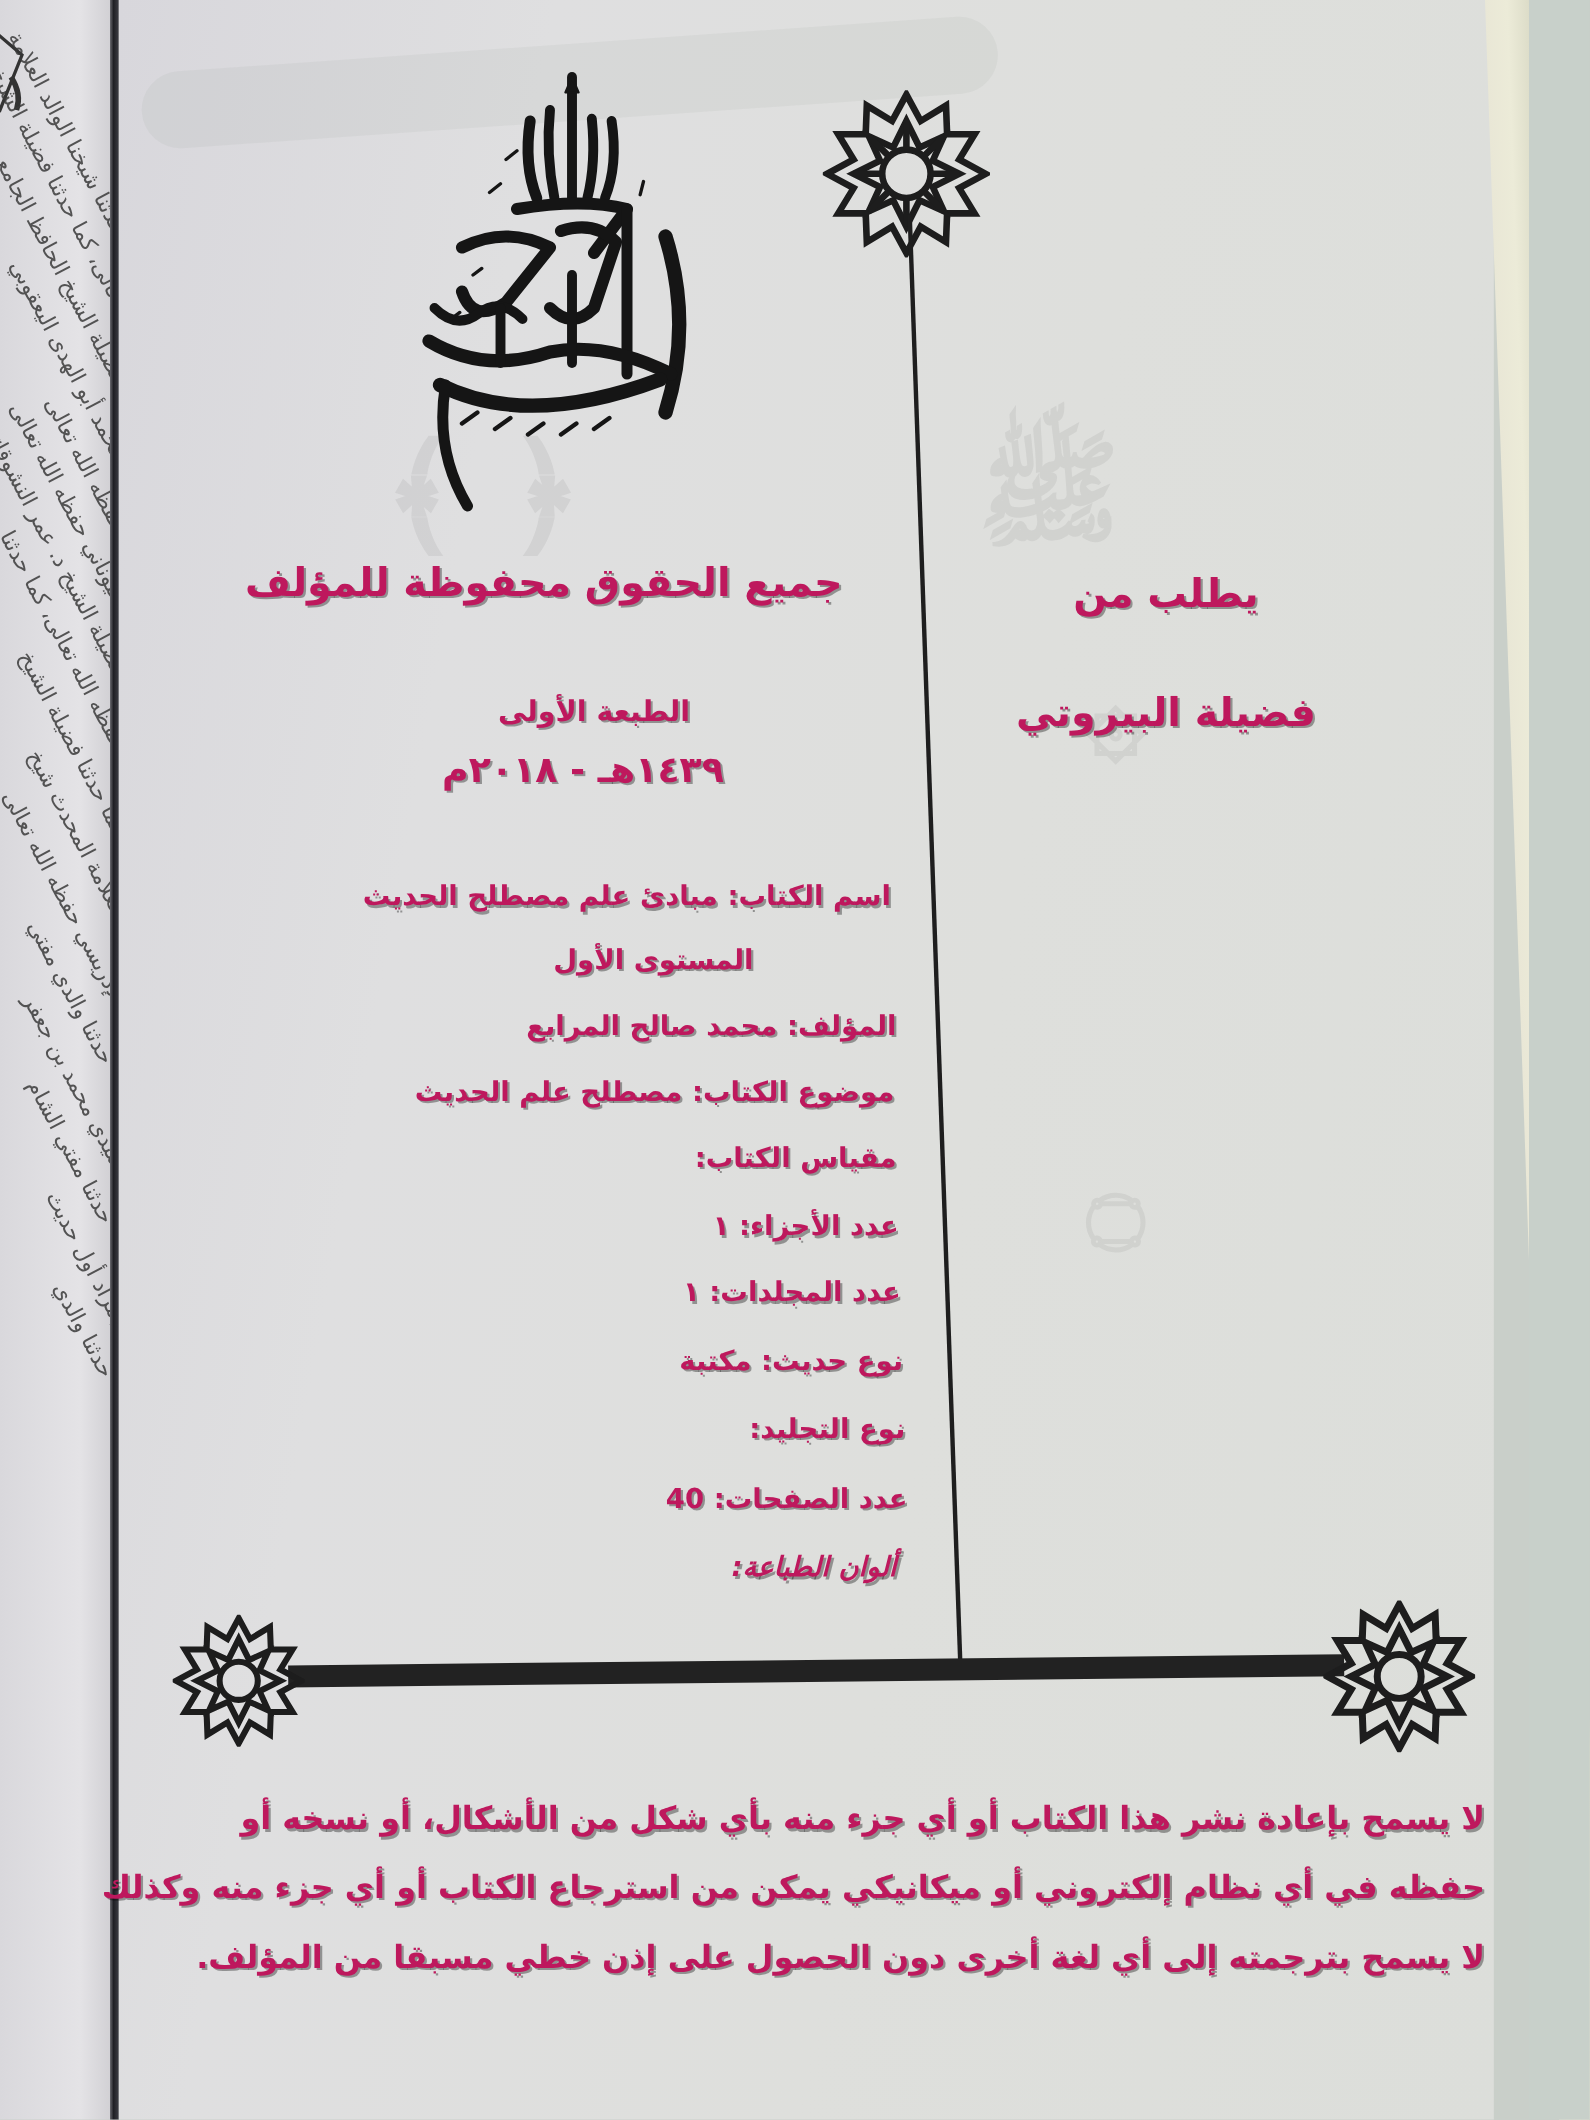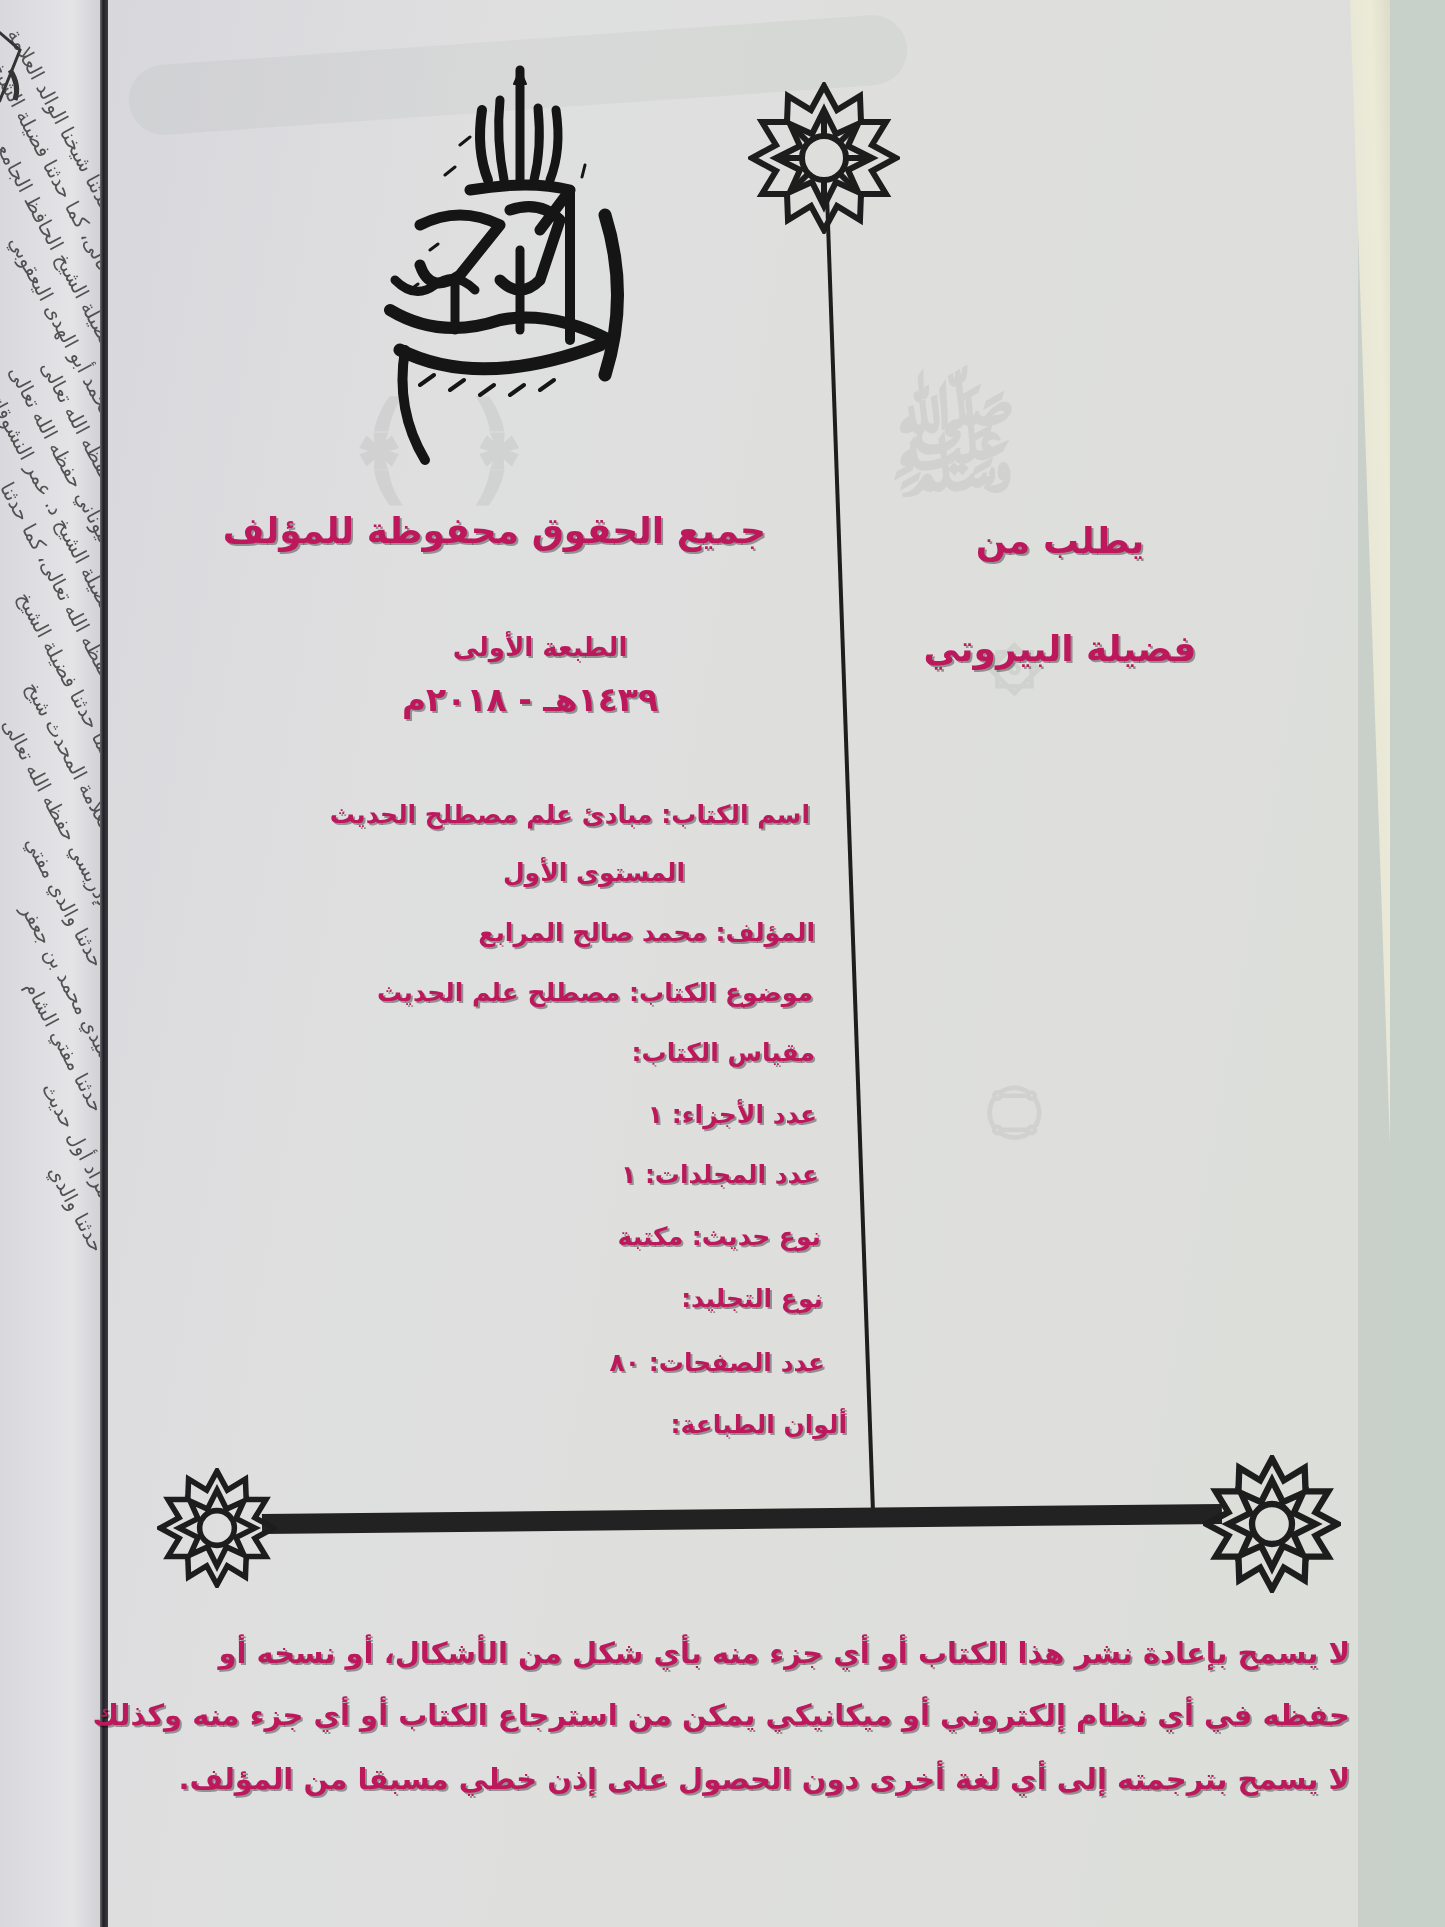--- a/index.html
+++ b/index.html
@@ -174,23 +174,23 @@
   <div class="row text" style="top:1160px;right:626px;">
     <span>عدد المجلدات:</span> <span>١</span>
   </div>
   <div class="row text" style="top:1222px;right:624px;">
     <span>نوع حديث:</span> <span>مكتبة</span>
   </div>
   <div class="row text" style="top:1284px;right:622px;">
     <span>نوع التجليد:</span>
   </div>
   <div class="row text" style="top:1348px;right:620px;">
-    <span>عدد الصفحات:</span> <span>٨٠</span>
-  </div>
-  <div class="row text" style="top:1410px;right:598px;">
+    <span>عدد الصفحات:</span> <span>40</span>
+  </div>
+  <div class="row text" style="top:1410px;right:630px;font-style:italic;">
     <span>ألوان الطباعة:</span>
   </div>
 </div>
 
 <div class="text" style="left:920px;top:520px;width:280px;text-align:center;font-size:36px;">يطلب من</div>
 <div class="text" style="left:920px;top:628px;width:280px;text-align:center;font-size:36px;">فضيلة البيروتي</div>
 
 <div class="disclaimer">
   <div class="line text" style="top:1636px;">لا يسمح بإعادة نشر هذا الكتاب أو أي جزء منه بأي شكل من الأشكال، أو نسخه أو</div>
   <div class="line text" style="top:1698px;">حفظه في أي نظام إلكتروني أو ميكانيكي يمكن من استرجاع الكتاب أو أي جزء منه وكذلك</div>

